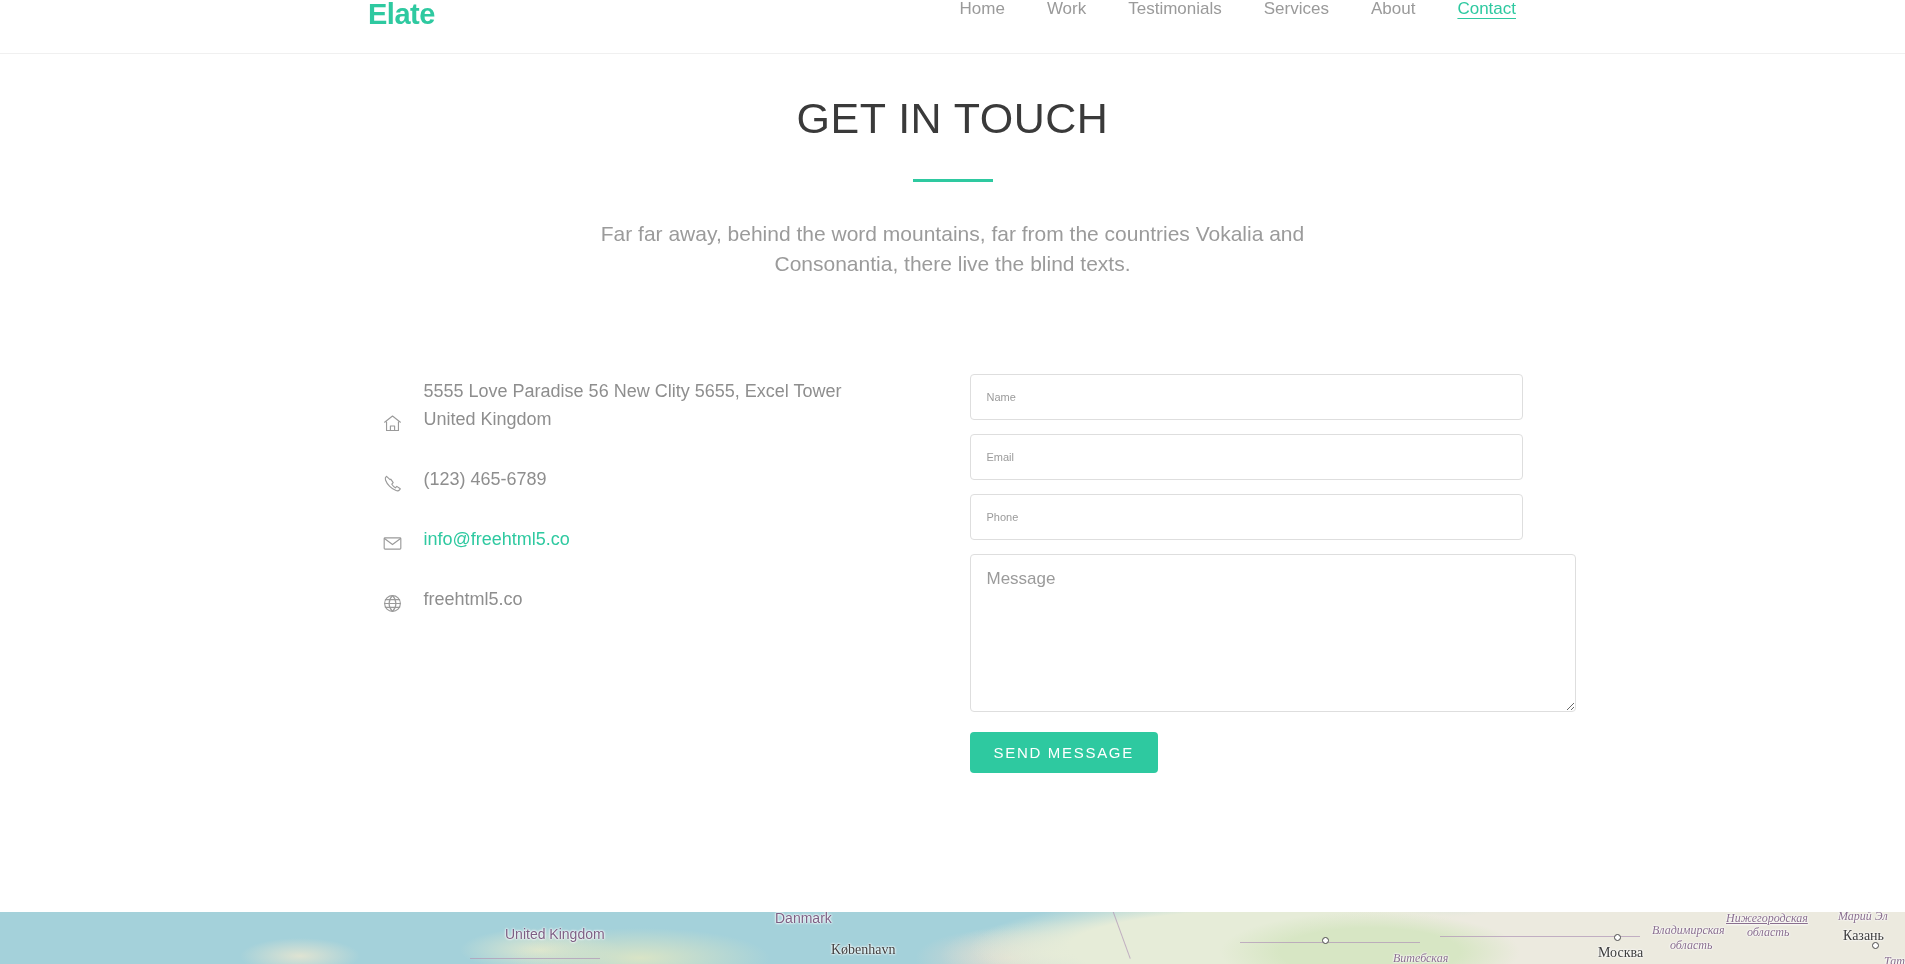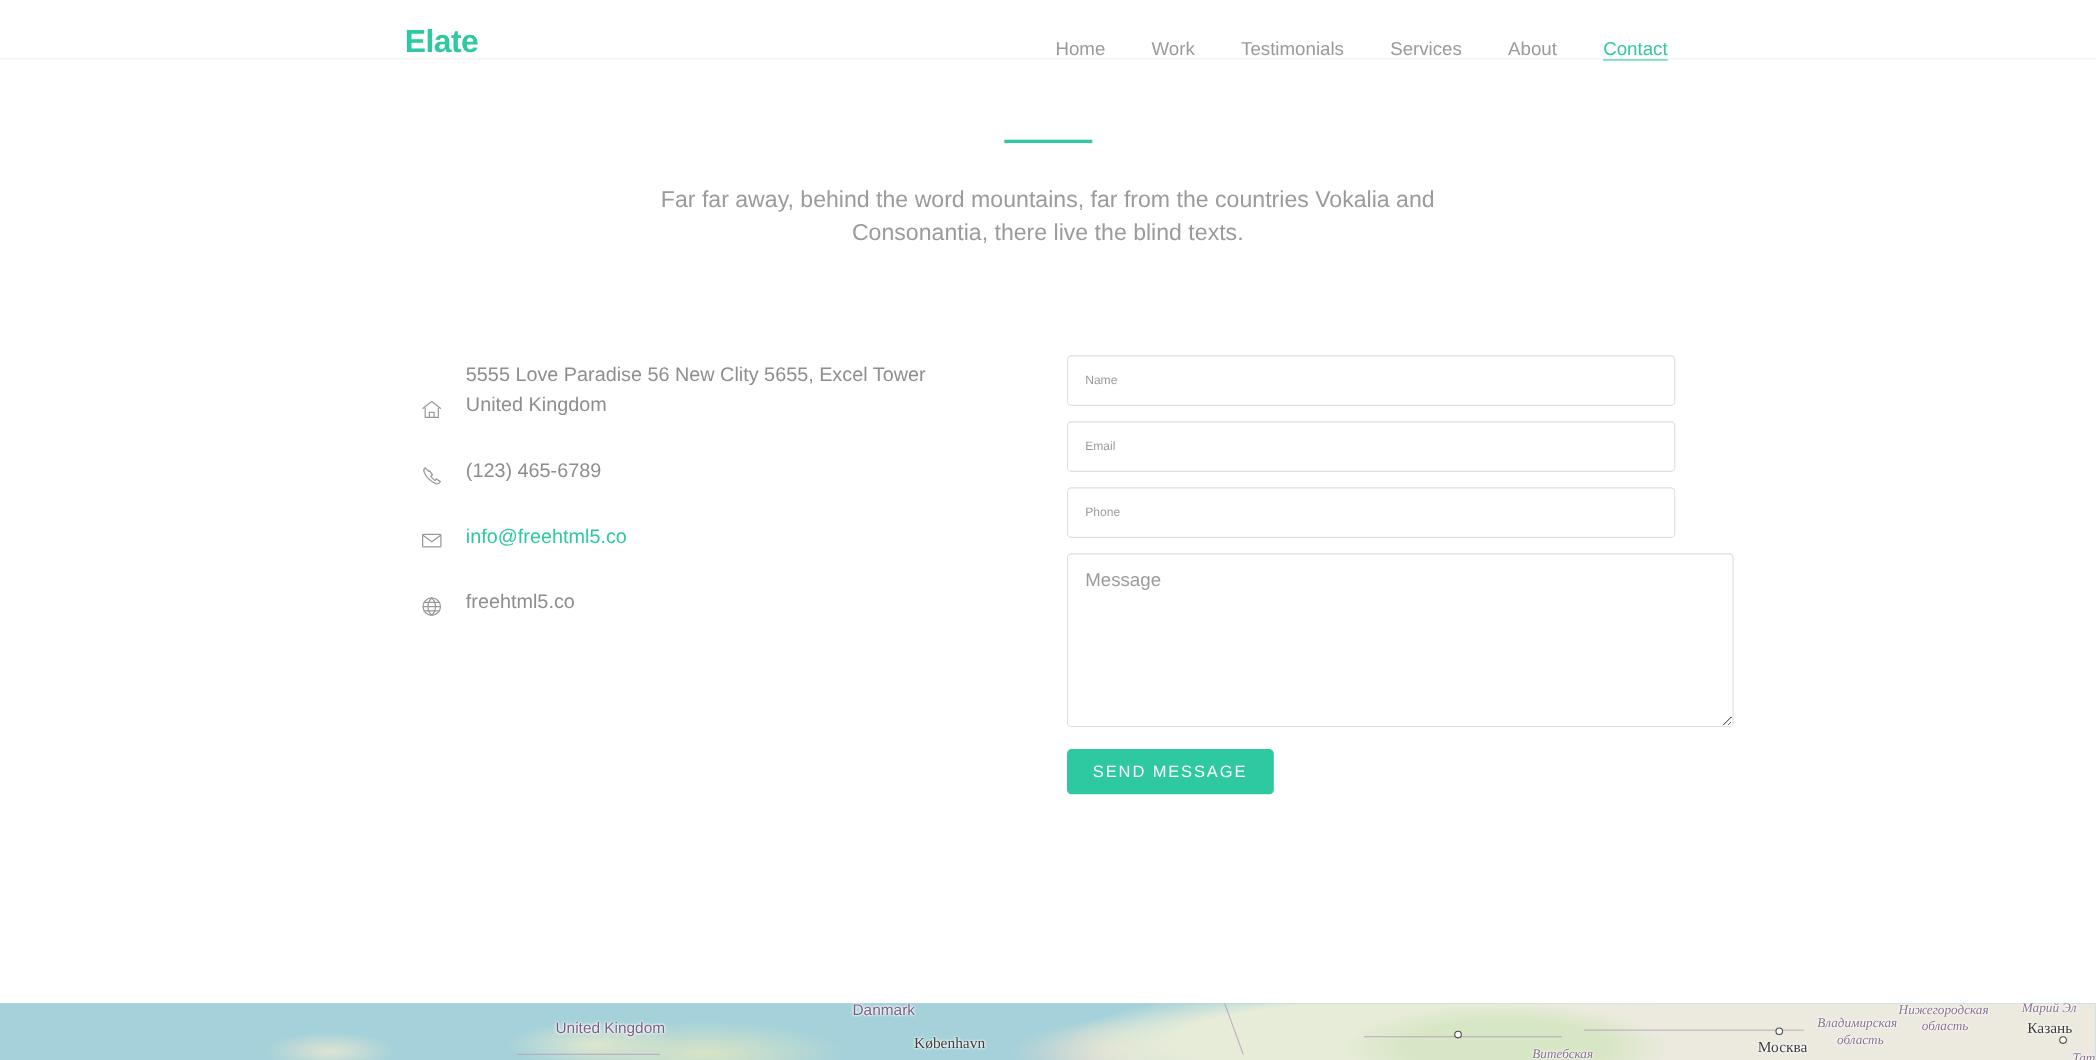--- a/index.html
+++ b/index.html
@@ -11,21 +11,21 @@
     font-family: "Liberation Sans", sans-serif;
     -webkit-font-smoothing: antialiased;
   }
 
   
   .site-header {
     height: 54px;
     background: #ffffff;
     border-bottom: 1px solid #f0f0f0;
     display: flex;
-    align-items: flex-end;
+    align-items: flex-start;
     justify-content: space-between;
     padding: 0 368px 0 368px;
     position: relative;
   }
   .brand {
     font-size: 29px;
     font-weight: bold;
     color: #2ec9a0;
     letter-spacing: -0.5px;
     line-height: 1;
@@ -232,20 +232,21 @@
     <a class="nav-link" href="#">Home</a>
     <a class="nav-link" href="#">Work</a>
     <a class="nav-link" href="#">Testimonials</a>
     <a class="nav-link" href="#">Services</a>
     <a class="nav-link" href="#">About</a>
     <a class="nav-link active" href="#">Contact</a>
   </nav>
 </header>
 
 <div class="section-head">
+  <h1 class="section-title">GET IN TOUCH</h1>
   <div class="title-rule"></div>
   <p class="section-sub">Far far away, behind the word mountains, far from the countries Vokalia and Consonantia, there live the blind texts.</p>
 </div>
 
 <div class="content-wrap">
 
   <div class="col-info">
 
     <div class="info-row">
       <span class="info-icon">
@@ -315,19 +316,19 @@
   <div class="city-dot" style="left:1614px;top:22px;"></div>
   <div class="city-dot" style="left:1872px;top:30px;"></div>
 
   <span class="map-label country" style="left:505px;top:14px;">United Kingdom</span>
   <span class="map-label country" style="left:775px;top:-2px;">Danmark</span>
   <span class="map-label city" style="left:831px;top:30px;">København</span>
   <span class="map-label" style="left:1393px;top:39px;">Витебская</span>
   <span class="map-label city" style="left:1598px;top:33px;">Москва</span>
   <span class="map-label" style="left:1652px;top:11px;">Владимирская</span>
   <span class="map-label" style="left:1670px;top:26px;">область</span>
-  <span class="map-label" style="left:1726px;top:-1px;">Нижегородская</span>
+  <span class="map-label" style="left:1726px;top:-1px;text-decoration:underline;">Нижегородская</span>
   <span class="map-label" style="left:1747px;top:13px;">область</span>
   <span class="map-label" style="left:1838px;top:-3px;">Марий Эл</span>
   <span class="map-label city" style="left:1843px;top:16px;">Казань</span>
   <span class="map-label" style="left:1884px;top:42px;">Тат</span>
 
 </div>
 
 </body></html>

